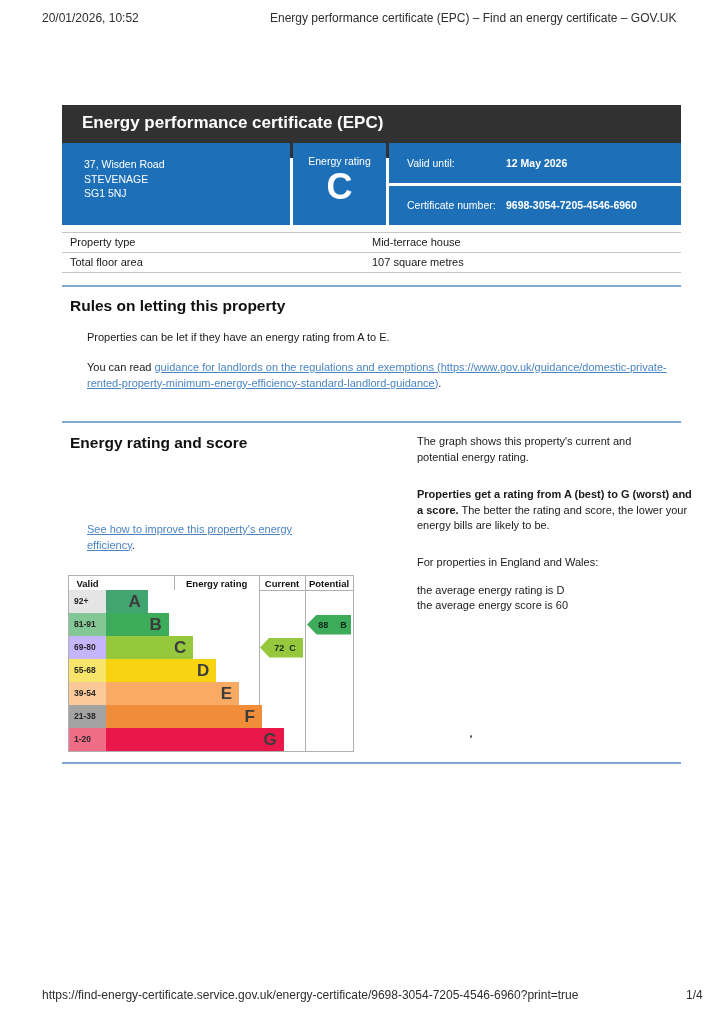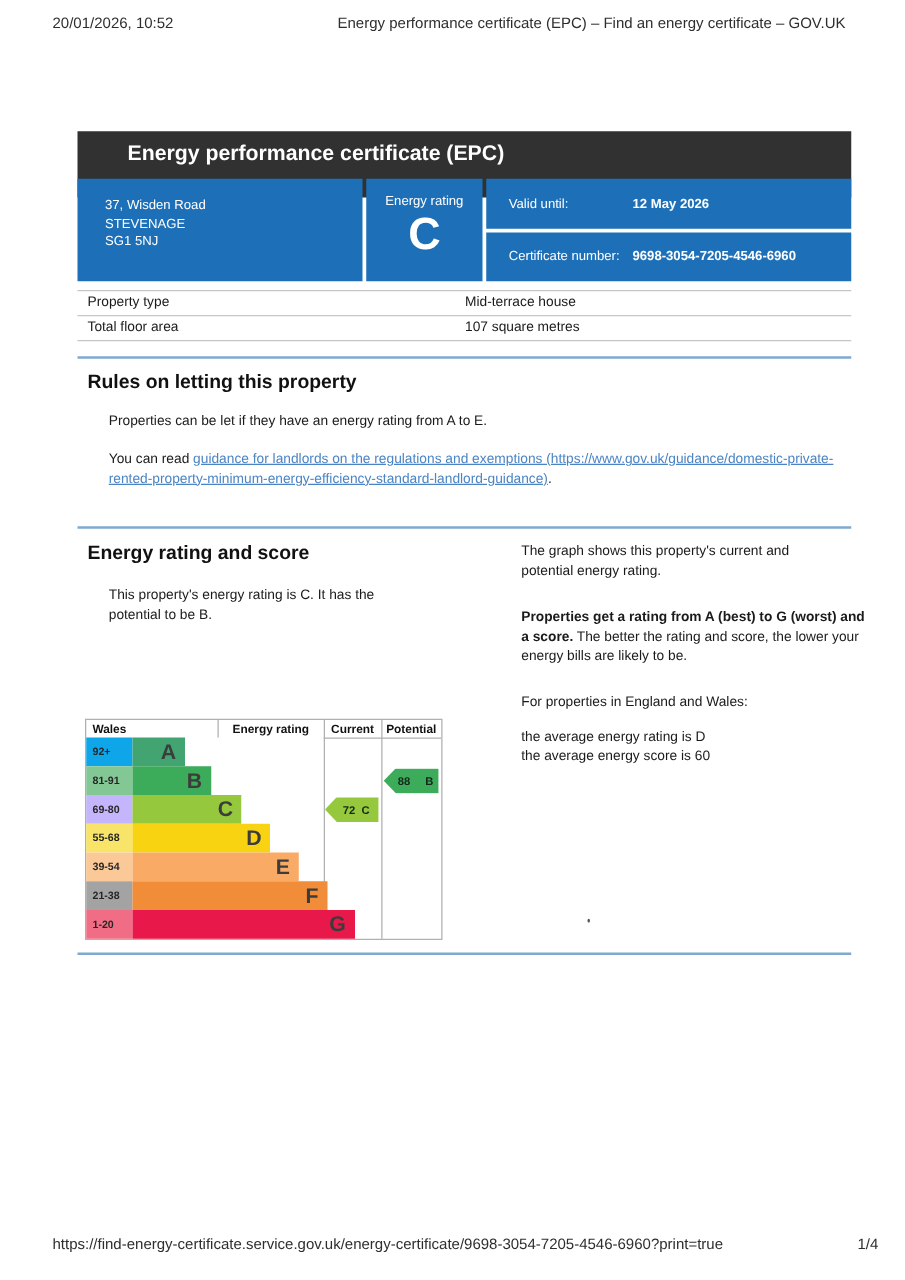--- a/index.html
+++ b/index.html
@@ -1,20 +1,20 @@
 <!DOCTYPE html>
 <html><head>
 <meta charset="utf-8">
 <style>
   html,body{margin:0;padding:0;background:#fff;}
   .page{position:relative;width:724px;height:1024px;background:#ffffff;overflow:hidden;
         font-family:"Liberation Sans",sans-serif;color:#1a1a1a;}
   .meta{position:absolute;font-size:12px;color:#2e2e2e;white-space:nowrap;}
   .banner-bar{position:absolute;left:62px;top:105px;width:619px;height:53px;background:#313131;
-              color:#fff;font-size:17px;font-weight:700;line-height:35px;padding-left:40px;box-sizing:border-box;}
+              color:#fff;font-size:17px;font-weight:700;line-height:35px;padding-left:20px;box-sizing:border-box;}
   .blue-row{position:absolute;left:62px;top:143px;width:619px;height:82px;display:flex;gap:3px;}
   .blue{background:#1d70b8;color:#fff;box-sizing:border-box;}
   .address-box{width:228px;padding:14px 0 0 22px;font-size:10.5px;line-height:14.5px;}
   .rating-box{width:93px;text-align:center;padding-top:12px;}
   .rating-box .lbl{font-size:10.5px;}
   .rating-box .big{font-size:36px;font-weight:700;line-height:40px;}
   .validity-col{flex:1;display:flex;flex-direction:column;gap:3px;}
   .validity-row{position:relative;flex:1;}
   .validity-row .lbl{position:absolute;left:18px;top:50%;transform:translateY(-50%);font-size:10.5px;}
   .validity-row .val{position:absolute;left:117px;top:50%;transform:translateY(-50%);font-size:10.5px;font-weight:700;}
@@ -93,42 +93,42 @@
 
   <div class="divider" style="top:285px;"></div>
 
   <h2 style="left:70px;top:297px;">Rules on letting this property</h2>
   <div class="para" style="left:70px;top:330px;width:600px;">Properties can be let if they have an energy rating from A to E.</div>
   <div class="para" style="left:70px;top:360px;width:600px;"><span>You can read </span><a class="lnk">guidance for landlords on the regulations and exemptions (https://www.gov.uk/guidance/domestic-private-rented-property-minimum-energy-efficiency-standard-landlord-guidance)</a><span>.</span></div>
 
   <div class="divider" style="top:421px;"></div>
 
   <h2 style="left:70px;top:434px;">Energy rating and score</h2>
-  <div class="para" style="left:70px;top:469px;width:248px;">This property's energy rating is C. It has the potential to be B.</div>
+  <div class="para" style="left:70px;top:522px;width:240px;"><a class="lnk">See how to improve this property's energy efficiency</a><span>.</span></div>
 
   <div class="para" style="left:400px;top:434px;width:255px;">The graph shows this property's current and potential energy rating.</div>
   <div class="para" style="left:400px;top:487px;width:282px;"><b>Properties get a rating from A (best) to G (worst) and a score.</b><span> The better the rating and score, the lower your energy bills are likely to be.</span></div>
   <div class="para" style="left:400px;top:555px;width:282px;">For properties in England and Wales:</div>
   <div class="para" style="left:400px;top:583px;width:282px;">the average energy rating is D</div>
   <div class="para" style="left:400px;top:598px;width:282px;">the average energy score is 60</div>
 
   <div class="chart">
     <div class="chart-head">
-      <span class="ch-score">Wales</span>
+      <span class="ch-score">Valid</span>
       <span class="ch-rating">Energy rating</span>
       <span class="ch-current">Current</span>
       <span class="ch-potential">Potential</span>
     </div>
     <div class="head-underline"></div>
     <div class="vline" style="left:105px;height:14px;"></div>
     <div class="vline" style="left:190px;height:175px;"></div>
     <div class="vline" style="left:236px;height:175px;"></div>
 
     <div class="epc-row" style="top:14px;">
-      <span class="epc-score" style="background: #0ea5e9;">92+</span>
+      <span class="epc-score" style="background: #e5e5e5;">92+</span>
       <span class="epc-bar" style="background: rgb(66, 164, 113); width: 22%;">A</span>
     </div>
     <div class="epc-row" style="top:37px;">
       <span class="epc-score" style="background: rgb(131, 199, 149);">81-91</span>
       <span class="epc-bar" style="background: rgb(60, 171, 90); width: 33%;">B</span>
     </div>
     <div class="epc-row" style="top:60px;">
       <span class="epc-score" style="background: #c4b5fd;">69-80</span>
       <span class="epc-bar" style="background: rgb(149, 200, 60); width: 46%;">C</span>
     </div>

